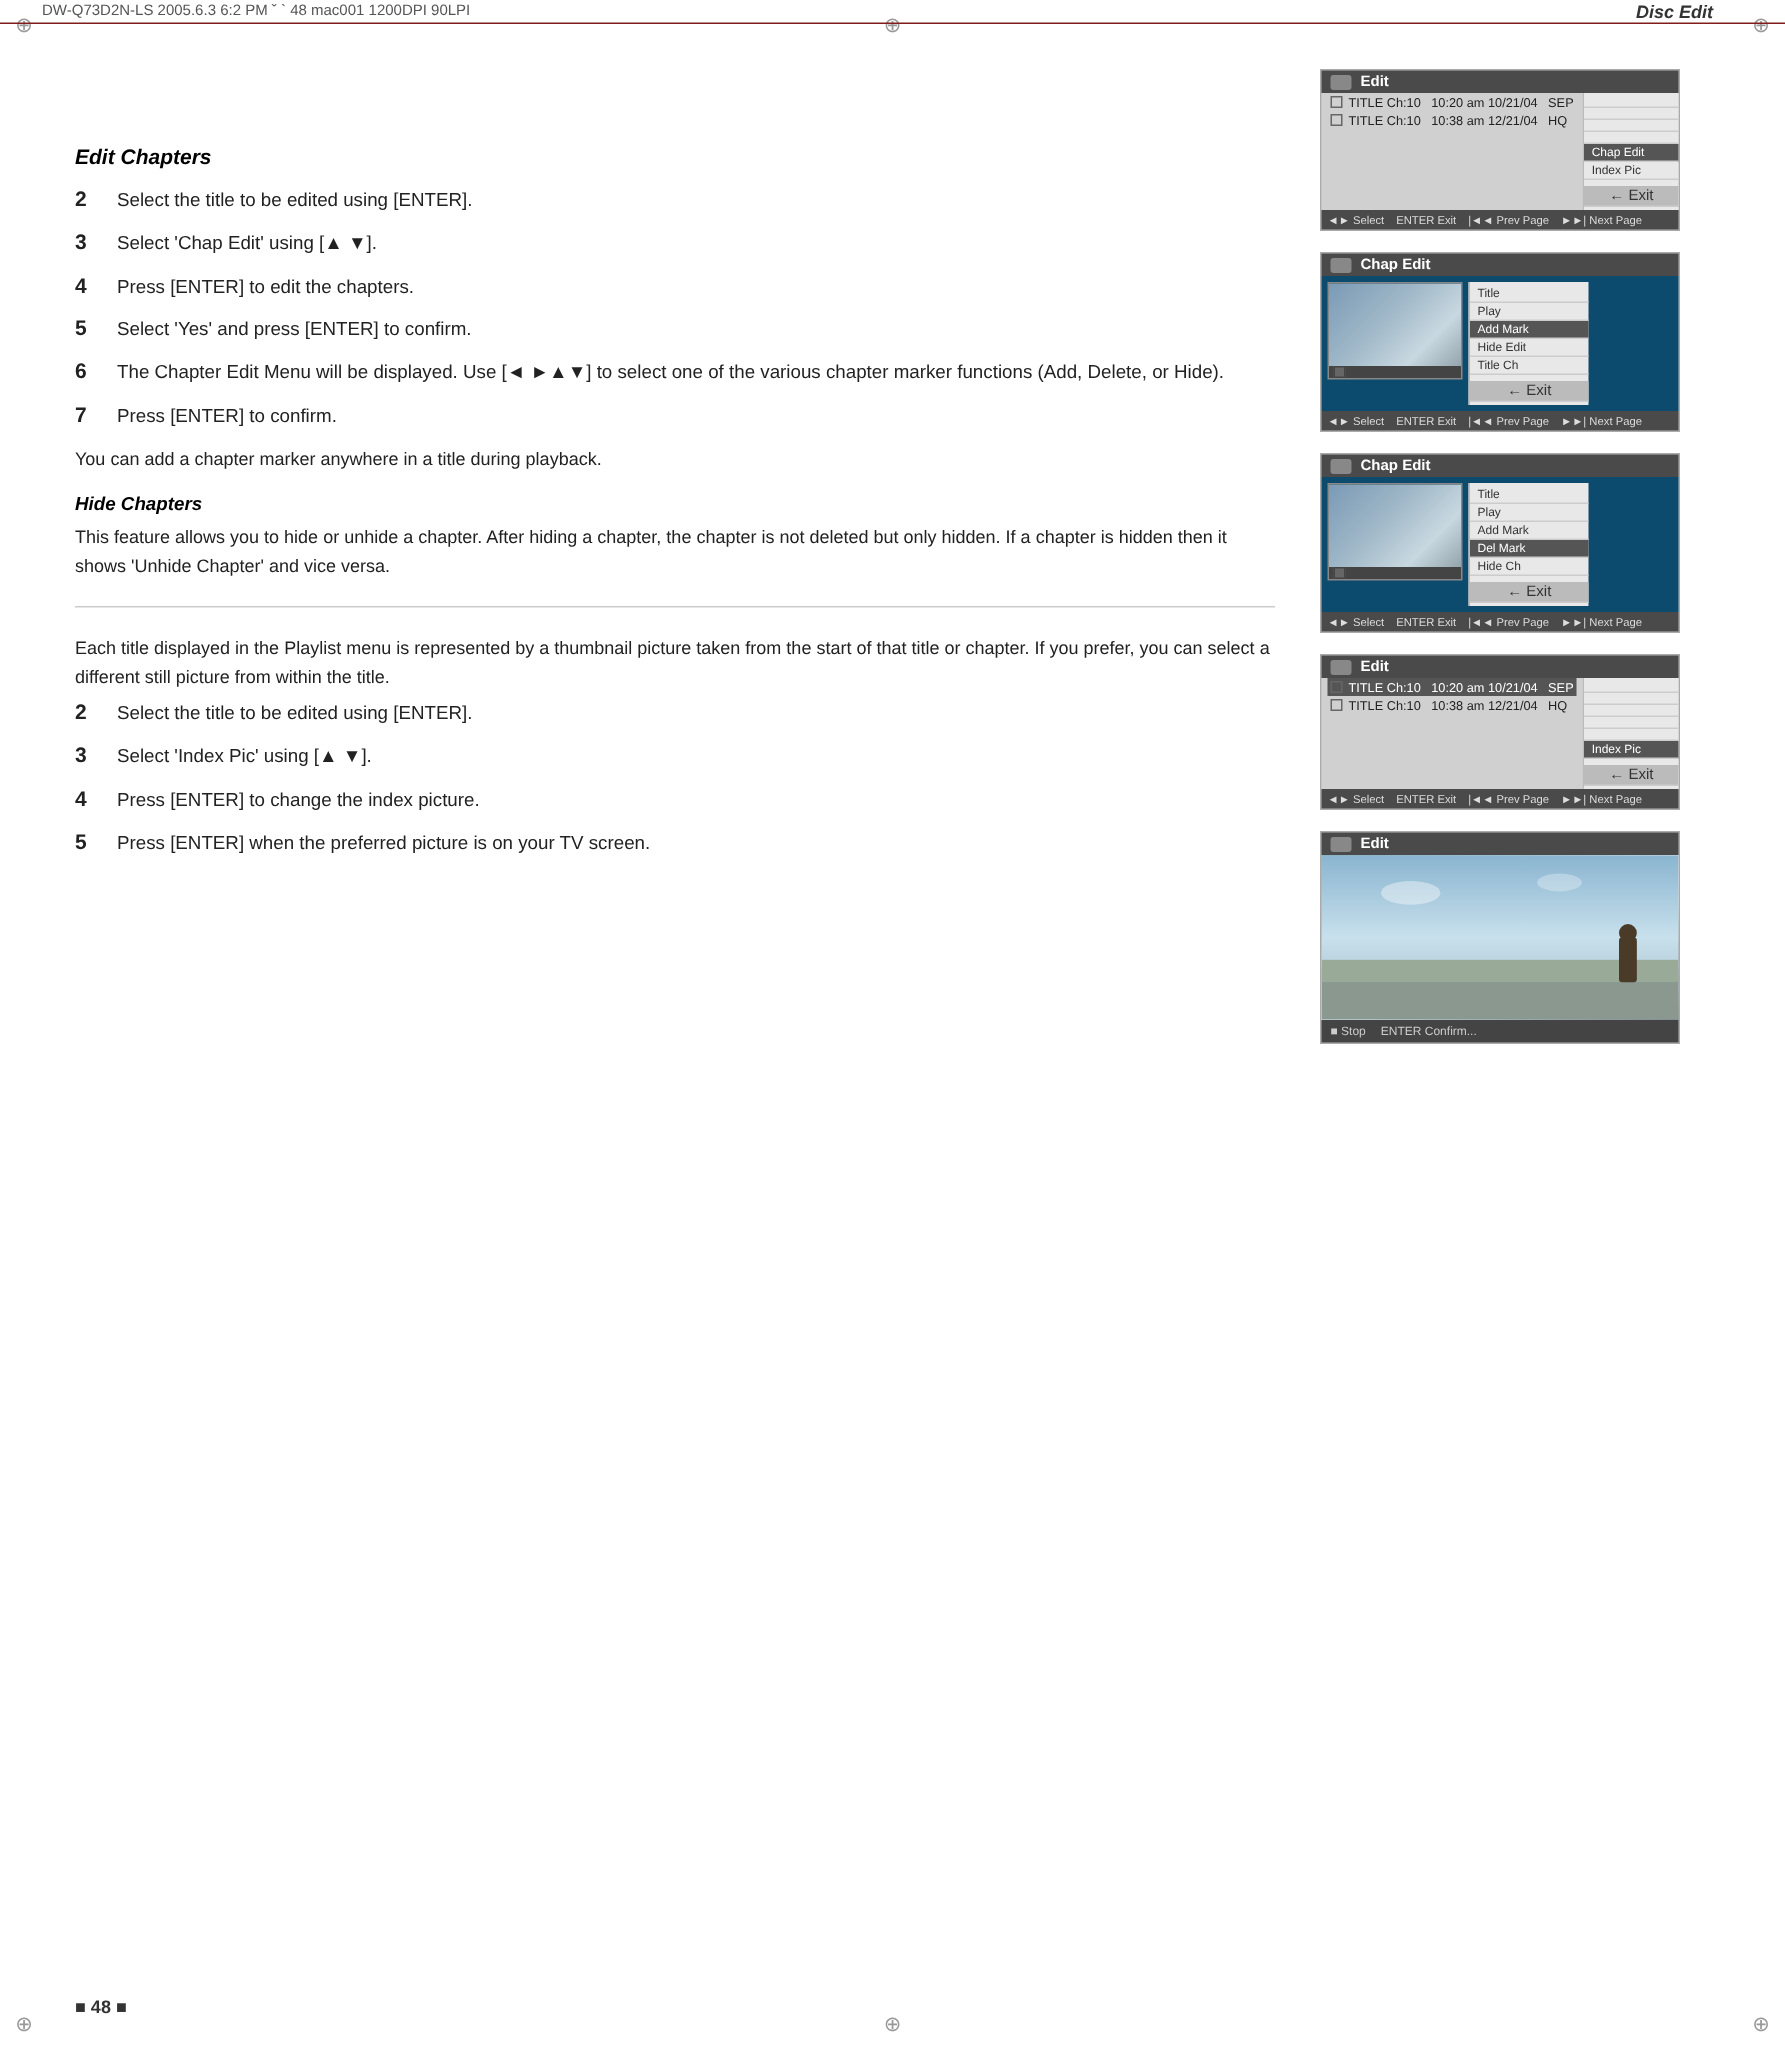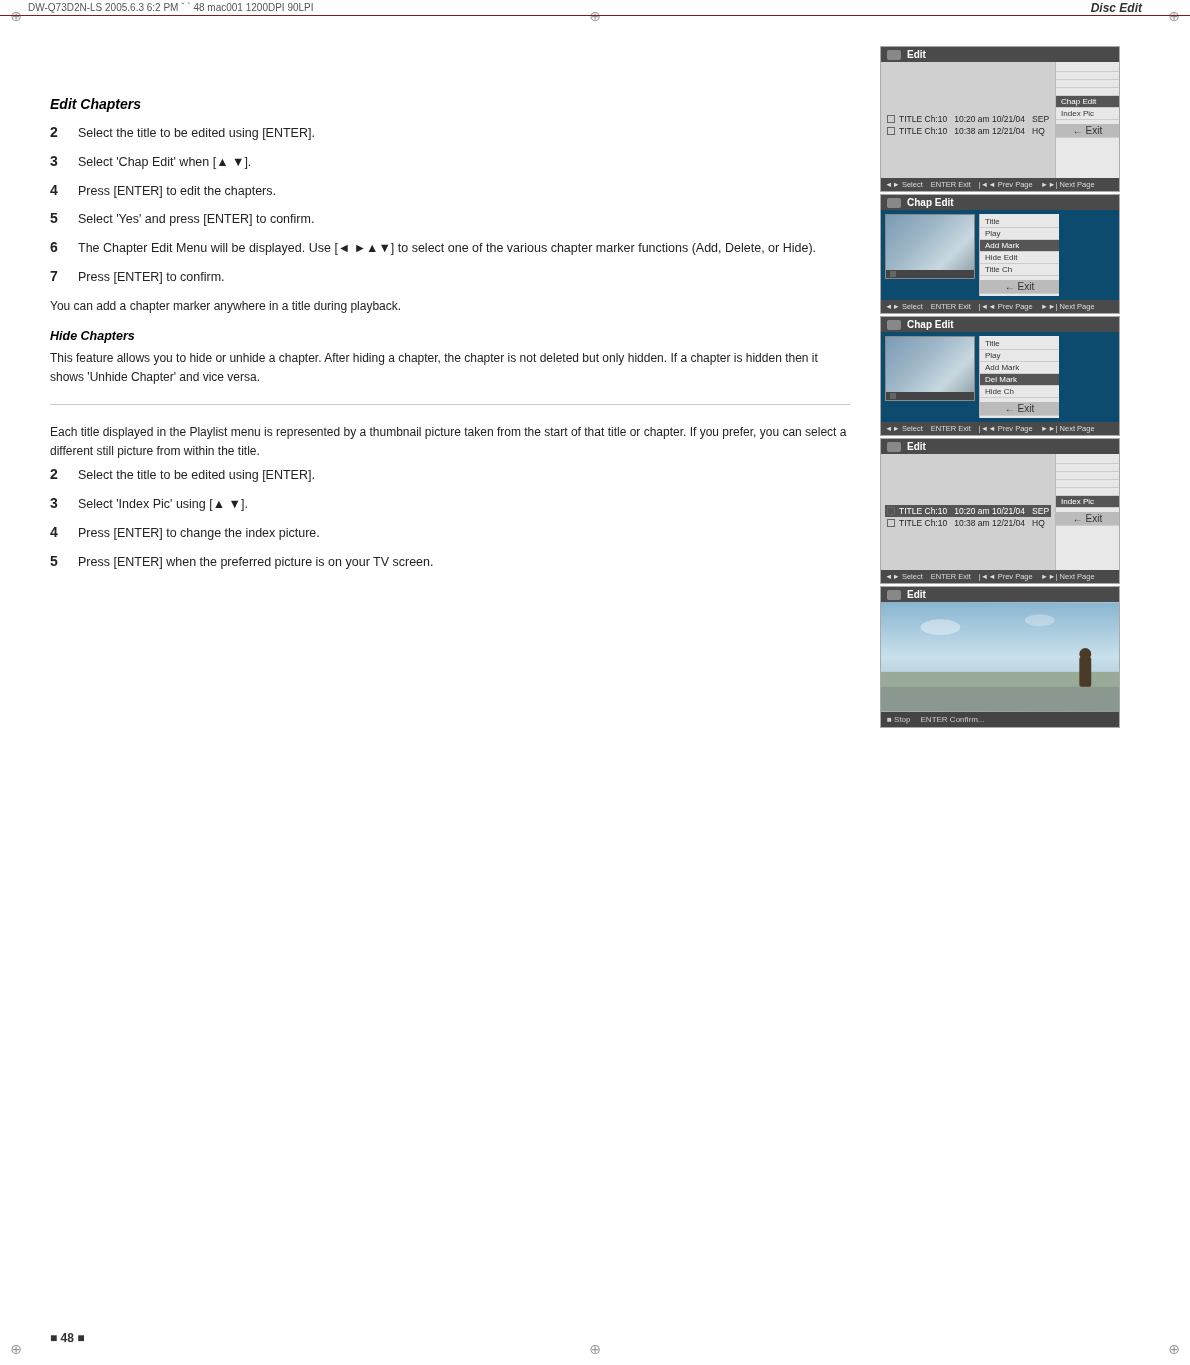--- a/index.html
+++ b/index.html
@@ -106,21 +106,21 @@
       color: #222;
       margin-bottom: 6px;
     }
 
     
     .right-col {
       width: 260px;
       padding-top: 10px;
       display: flex;
       flex-direction: column;
-      gap: 2px;
+      gap: 14px;
     }
 
     
     .screen-mockup {
       border: 1px solid #aaa;
       background: #c8c8c8;
       width: 240px;
       font-size: 9px;
     }
 
@@ -145,22 +145,21 @@
       color: #fff;
     }
 
     .screen-body {
       display: flex;
       background: #d0d0d0;
     }
 
     .screen-list {
       flex: 1;
-      padding: 17px 4px;
-      margin-top: 34px;
+      padding: 0 4px;
     }
     .screen-list-item {
       display: flex;
       align-items: center;
       gap: 4px;
       padding: 1px 2px;
       font-size: 8.5px;
       color: #222;
       white-space: nowrap;
     }
@@ -308,21 +307,21 @@
 
     <div>
       <div class="section-title">Edit Chapters</div>
 
       <div class="step-item">
         <span class="step-num">2</span>
         <span class="step-text">Select the title to be edited using [ENTER].</span>
       </div>
       <div class="step-item">
         <span class="step-num">3</span>
-        <span class="step-text">Select 'Chap Edit' when [▲ ▼].</span>
+        <span class="step-text">Select 'Chap Edit' using [▲ ▼].</span>
       </div>
       <div class="step-item">
         <span class="step-num">4</span>
         <span class="step-text">Press [ENTER] to edit the chapters.</span>
       </div>
       <div class="step-item">
         <span class="step-num">5</span>
         <span class="step-text">Select 'Yes'  and press [ENTER] to confirm.</span>
       </div>
 

